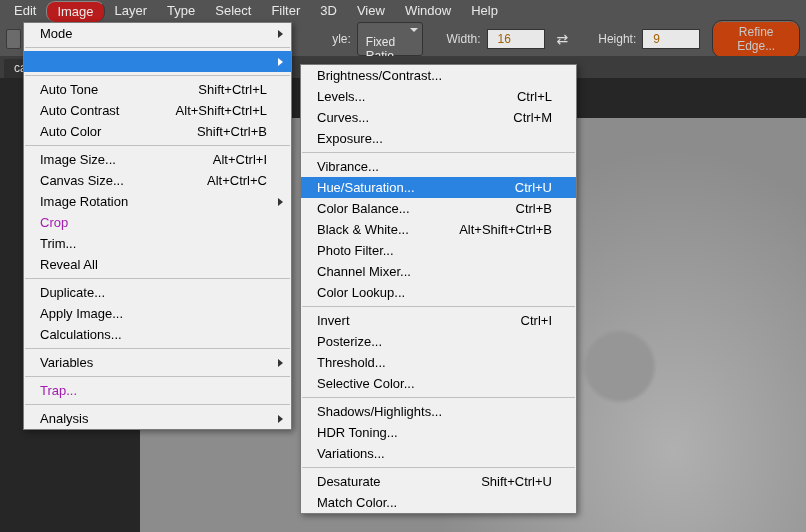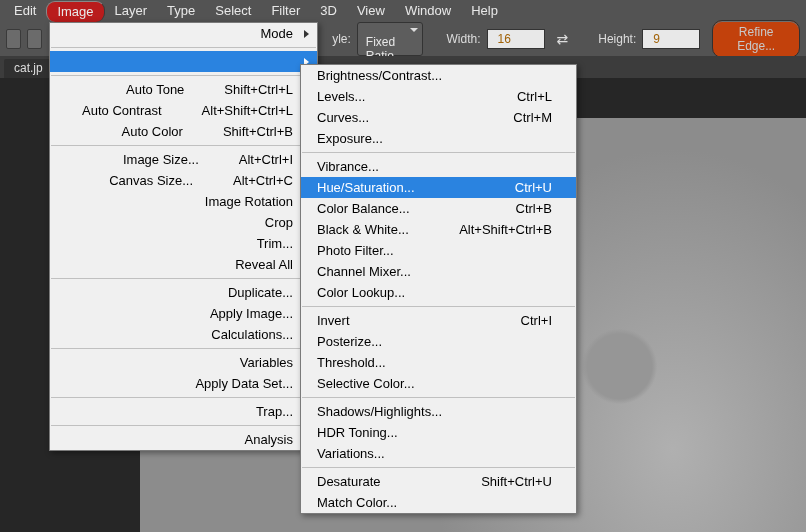--- a/index.html
+++ b/index.html
@@ -146,22 +146,21 @@
     display: flex;
     align-items: center;
     height: 21px;
     padding: 0 24px 0 16px;
   }
   .dropdown .row.selected {
     background: #2a83e0;
     color: #fff;
   }
   .dropdown .row.disabled {
-    color: #000000;
-    margin-left: 27px;
+    color: #a21caf;
   }
   .dropdown .row .label {
     flex: 1;
     white-space: nowrap;
   }
   .dropdown .row .shortcut {
     margin-left: 40px;
     white-space: nowrap;
   }
   .dropdown .row .submenu-arrow {
@@ -173,24 +172,23 @@
     border-bottom: 4px solid transparent;
   }
   .dropdown .row .submenu-arrow.black { border-left: 5px solid #333; }
   .dropdown .row .submenu-arrow.white { border-left: 5px solid #fff; }
   .dropdown .sep {
     height: 1px;
     background: #c0c0c0;
     margin: 3px 1px;
   }
   #image-menu {
-    left: 49px;
+    left: 23px;
     top: 22px;
     width: 267px;
-    text-align: right;
   }
   #adjustments-menu {
     left: 300px;
     top: 64px;
     width: 275px;
   }
 </style>
 </head>
 <body>
 
@@ -285,23 +283,20 @@
     <span class="label">Apply Image...</span>
   </div>
   <div class="row">
     <span class="label">Calculations...</span>
   </div>
   <div class="sep"></div>
   <div class="row">
     <span class="label">Variables</span>
     <span class="submenu-arrow black"></span>
   </div>
-  <div class="row disabled">
-    <span class="label">Apply Data Set...</span>
-  </div>
   <div class="sep"></div>
   <div class="row disabled">
     <span class="label">Trap...</span>
   </div>
   <div class="sep"></div>
   <div class="row">
     <span class="label">Analysis</span>
     <span class="submenu-arrow black"></span>
   </div>
 </div>

